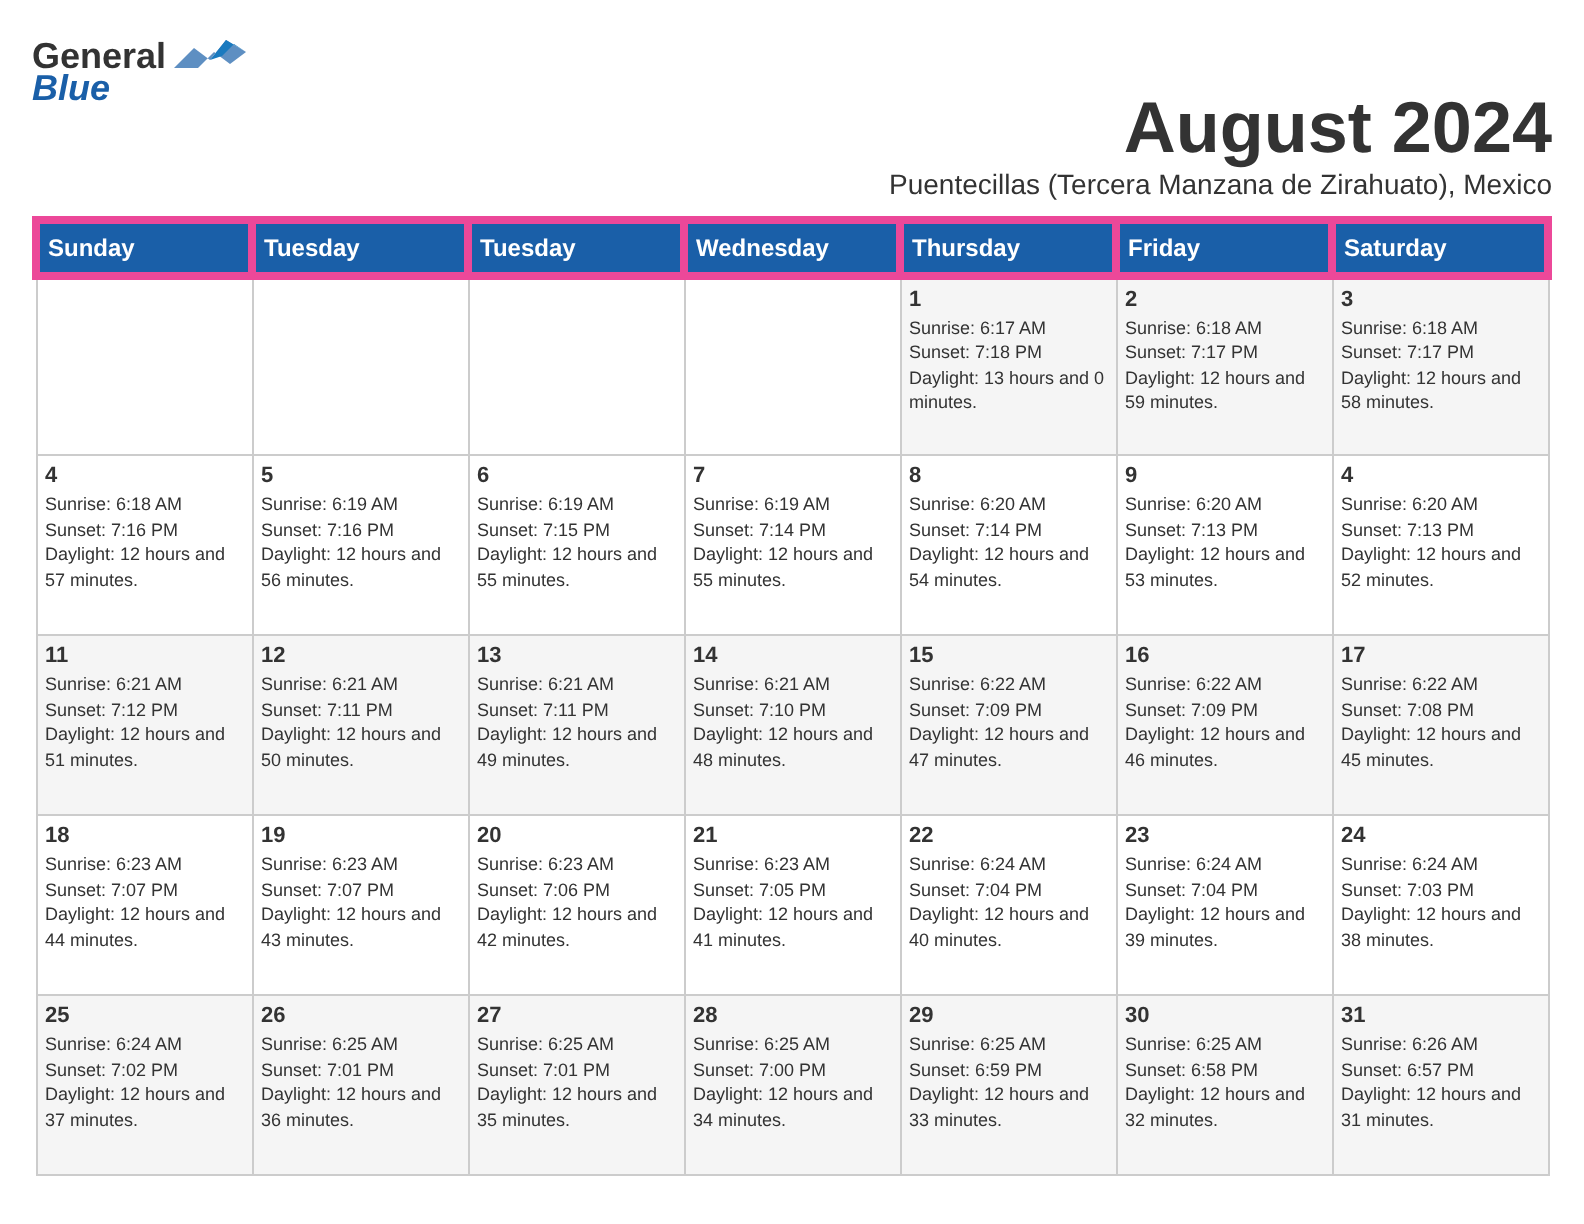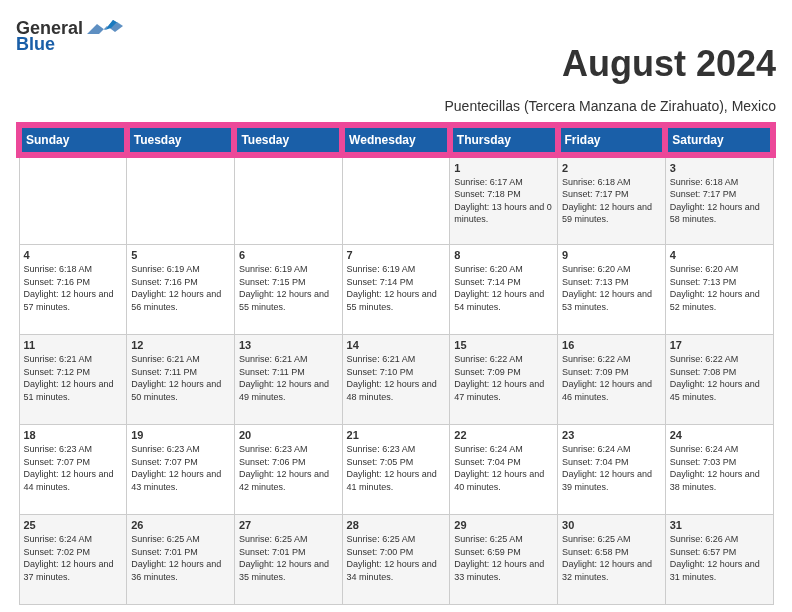--- a/index.html
+++ b/index.html
@@ -37,36 +37,36 @@
     .calendar-title {
       font-size: 36px;
       font-weight: bold;
       color: #333;
       line-height: 1.1;
       margin-top: 28px;
     }
     .calendar-subtitle {
       font-size: 14px;
       color: #333;
-      margin-top: 14px;
+      margin-top: 0;
     }
     .calendar-table {
       width: 100%;
       border-collapse: collapse;
       margin-top: 8px;
       table-layout: fixed;
     }
     .calendar-table thead tr th {
       background-color: #1a5fa8;
       color: #fff;
       font-size: 12px;
       font-weight: bold;
       padding: 5px 4px;
       text-align: left;
-      border: 6px solid #ec4899;
+      border: 4px solid #ec4899;
     }
     .calendar-table tbody tr td {
       border: 1px solid #ccc;
       vertical-align: top;
       padding: 4px;
       font-size: 9.5px;
       color: #333;
       height: 90px;
       background: #fff;
     }
@@ -96,21 +96,21 @@
 
 <div class="header-area">
   <div class="logo">
     <div class="logo-row">
       <span style="font-size:18px;font-weight:bold;color:#333;">General</span>
       <svg class="logo-bird" viewBox="0 0 36 24" xmlns="http://www.w3.org/2000/svg">
         <polygon points="0,18 10,8 18,14 26,4 36,10 28,16 20,10 12,18" fill="#1a5fa8" opacity="0.7"></polygon>
         <polygon points="18,14 26,4 36,10 30,6 24,12" fill="#1a7abf"></polygon>
       </svg>
     </div>
-    <span style="font-size:18px;font-weight:bold;color:#1a5fa8;margin-top:-6px;">Blue</span>
+    <span style="font-size:18px;font-weight:bold;color:#1a5fa8;margin-top:-6px;font-style:italic;">Blue</span>
   </div>
   <div class="title-area">
     <div class="calendar-title">August 2024</div>
     <div class="calendar-subtitle">Puentecillas (Tercera Manzana de Zirahuato), Mexico</div>
   </div>
 </div>
 
 <table class="calendar-table">
   <thead>
     <tr id="weekday-header">

